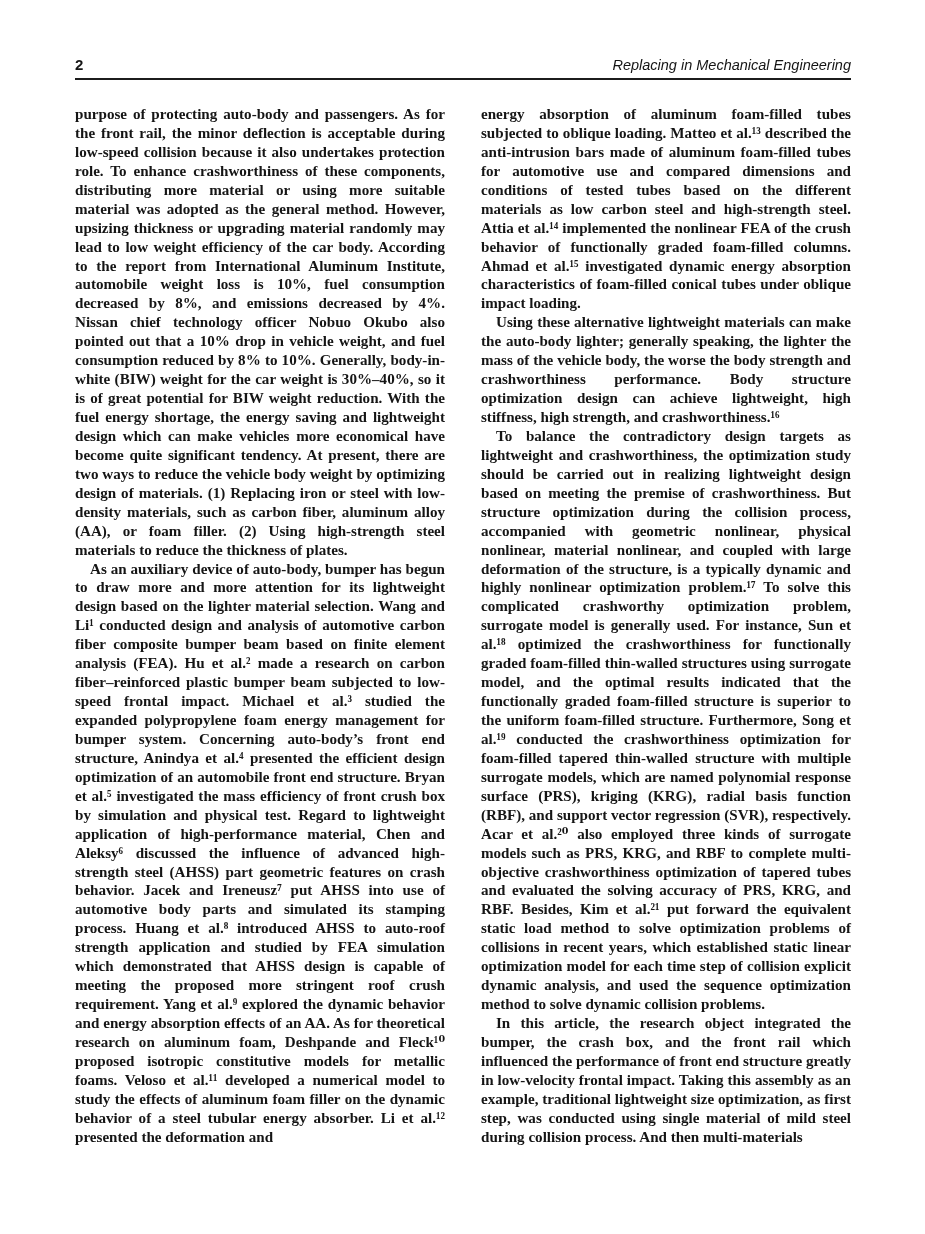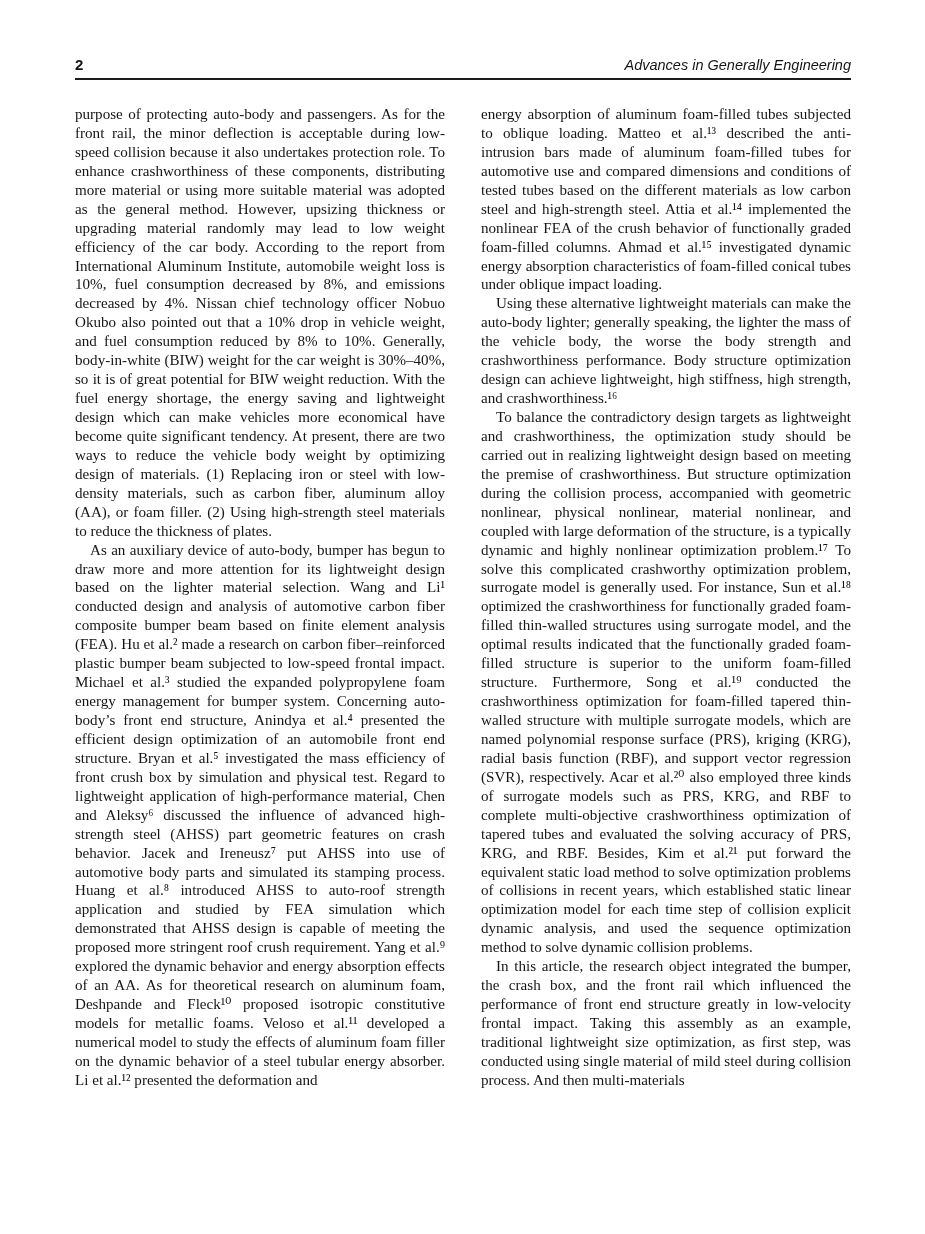--- a/index.html
+++ b/index.html
@@ -49,37 +49,38 @@
     font-family: "Liberation Serif", "DejaVu Serif", serif;
     font-size: 15.1px;
     line-height: 18.93px;
     text-align: justify;
     -webkit-hyphens: auto;
     hyphens: auto;
   }
   .col {
     flex: 1 1 0;
     min-width: 0;
+    font-weight: bold;
   }
   .col p {
     margin: 0;
   }
   .col p.indent {
     text-indent: 15px;
   }
 </style>
 </head>
 <body>
 
 <div class="page">
   <div class="inner">
 
     <header class="running-head">
       <span class="page-num">2</span>
-      <span class="journal">Advances in Generally Engineering</span>
+      <span class="journal">Replacing in Mechanical Engineering</span>
     </header>
 
     <div class="head-rule"></div>
 
     <main class="body-text">
       <div class="col">
           <p>purpose of protecting auto-body and passengers. As for the front rail, the minor deflection is acceptable during low-speed collision because it also undertakes protection role. To enhance crashworthiness of these components, distributing more material or using more suitable material was adopted as the general method. However, upsizing thickness or upgrading material randomly may lead to low weight efficiency of the car body. According to the report from International Aluminum Institute, automobile weight loss is 10%, fuel consumption decreased by 8%, and emissions decreased by 4%. Nissan chief technology officer Nobuo Okubo also pointed out that a 10% drop in vehicle weight, and fuel consumption reduced by 8% to 10%. Generally, body-in-white (BIW) weight for the car weight is 30%–40%, so it is of great potential for BIW weight reduction. With the fuel energy shortage, the energy saving and lightweight design which can make vehicles more economical have become quite significant tendency. At present, there are two ways to reduce the vehicle body weight by optimizing design of materials. (1) Replacing iron or steel with low-density materials, such as carbon fiber, aluminum alloy (AA), or foam filler. (2) Using high-strength steel materials to reduce the thickness of plates.</p>
           <p class="indent">As an auxiliary device of auto-body, bumper has begun to draw more and more attention for its lightweight design based on the lighter material selection. Wang and Li¹ conducted design and analysis of automotive carbon fiber composite bumper beam based on finite element analysis (FEA). Hu et al.² made a research on carbon fiber–reinforced plastic bumper beam subjected to low-speed frontal impact. Michael et al.³ studied the expanded polypropylene foam energy management for bumper system. Concerning auto-body’s front end structure, Anindya et al.⁴ presented the efficient design optimization of an automobile front end structure. Bryan et al.⁵ investigated the mass efficiency of front crush box by simulation and physical test. Regard to lightweight application of high-performance material, Chen and Aleksy⁶ discussed the influence of advanced high-strength steel (AHSS) part geometric features on crash behavior. Jacek and Ireneusz⁷ put AHSS into use of automotive body parts and simulated its stamping process. Huang et al.⁸ introduced AHSS to auto-roof strength application and studied by FEA simulation which demonstrated that AHSS design is capable of meeting the proposed more stringent roof crush requirement. Yang et al.⁹ explored the dynamic behavior and energy absorption effects of an AA. As for theoretical research on aluminum foam, Deshpande and Fleck¹⁰ proposed isotropic constitutive models for metallic foams. Veloso et al.¹¹ developed a numerical model to study the effects of aluminum foam filler on the dynamic behavior of a steel tubular energy absorber. Li et al.¹² presented the deformation and</p>
         </div>
       <div class="col">

